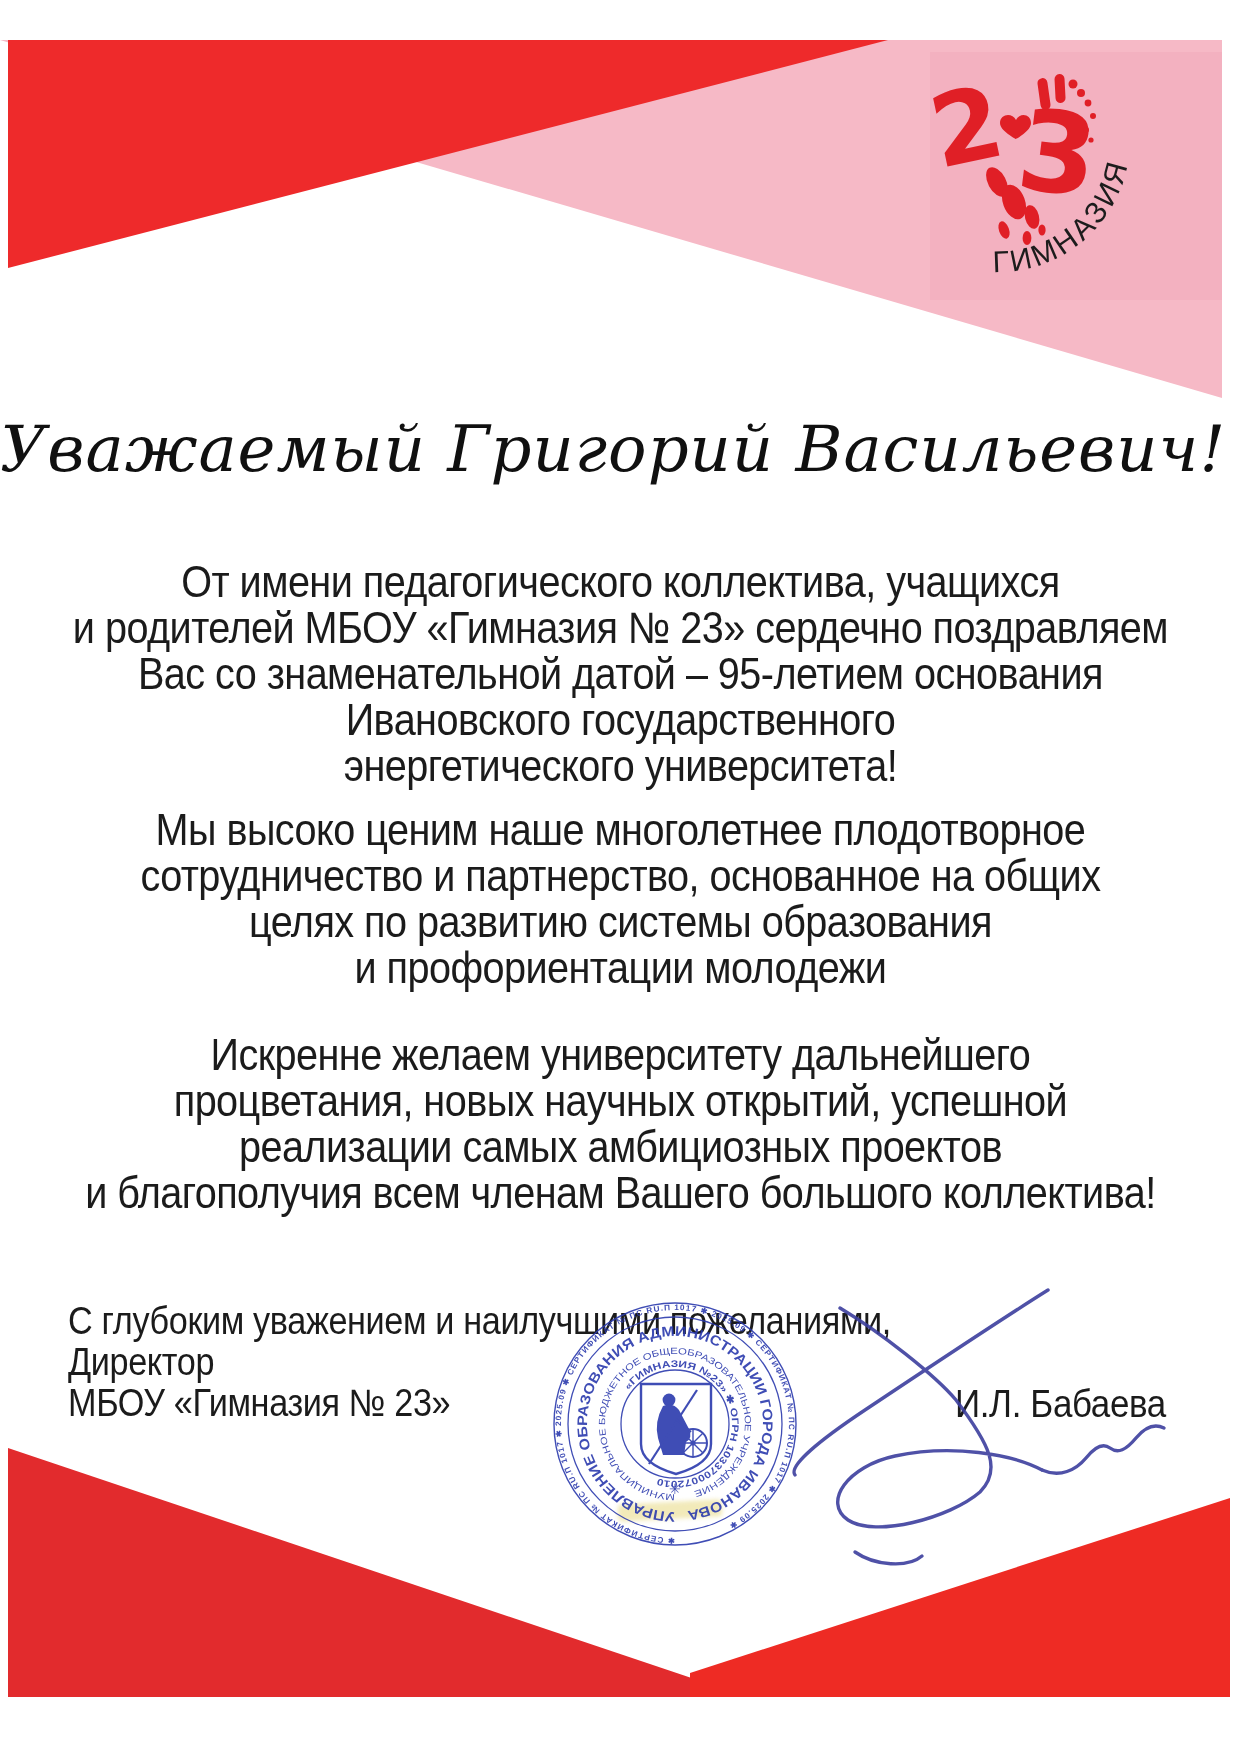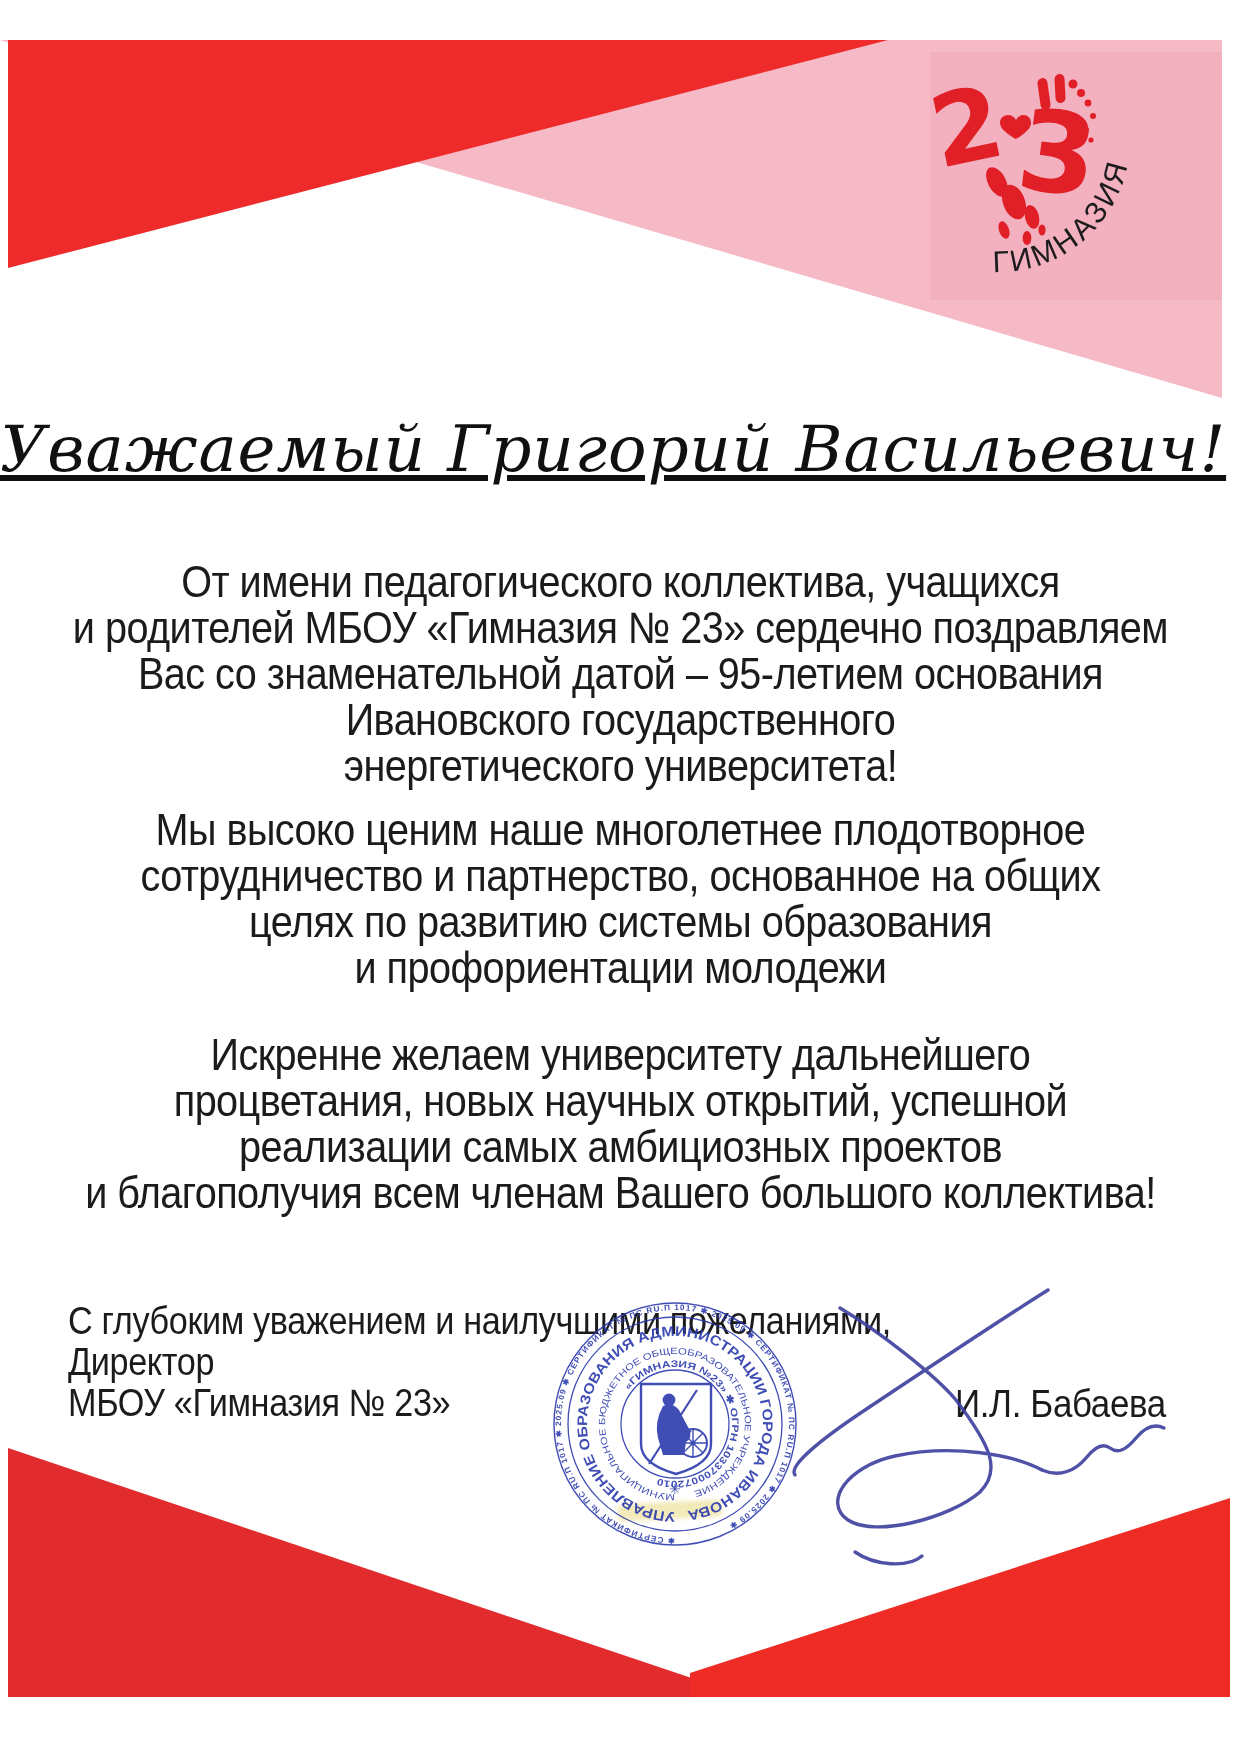--- a/index.html
+++ b/index.html
@@ -10,21 +10,20 @@
   }
   svg{display:block}
   .bg{position:absolute;left:0;top:0;}
   .logo{position:absolute;left:905px;top:40px;}
   .title{
     position:absolute;left:0;top:412px;width:1241px;margin:0;
     padding-right:36px;box-sizing:border-box;
     font-family:"DejaVu Serif",serif;font-style:italic;font-weight:500;
     font-size:64px;letter-spacing:1px;text-align:center;color:#101010;
     white-space:nowrap;
-    text-decoration:underline;
   }
   .para{
     position:absolute;left:0;width:1241px;text-align:center;
     font-size:44px;line-height:46px;letter-spacing:-0.6px;
     transform:scaleX(0.9);transform-origin:620px 0;
     color:#1b1b1b;white-space:nowrap;
   }
   .p1{top:559px}
   .p2{top:807px}
   .p3{top:1032px}

